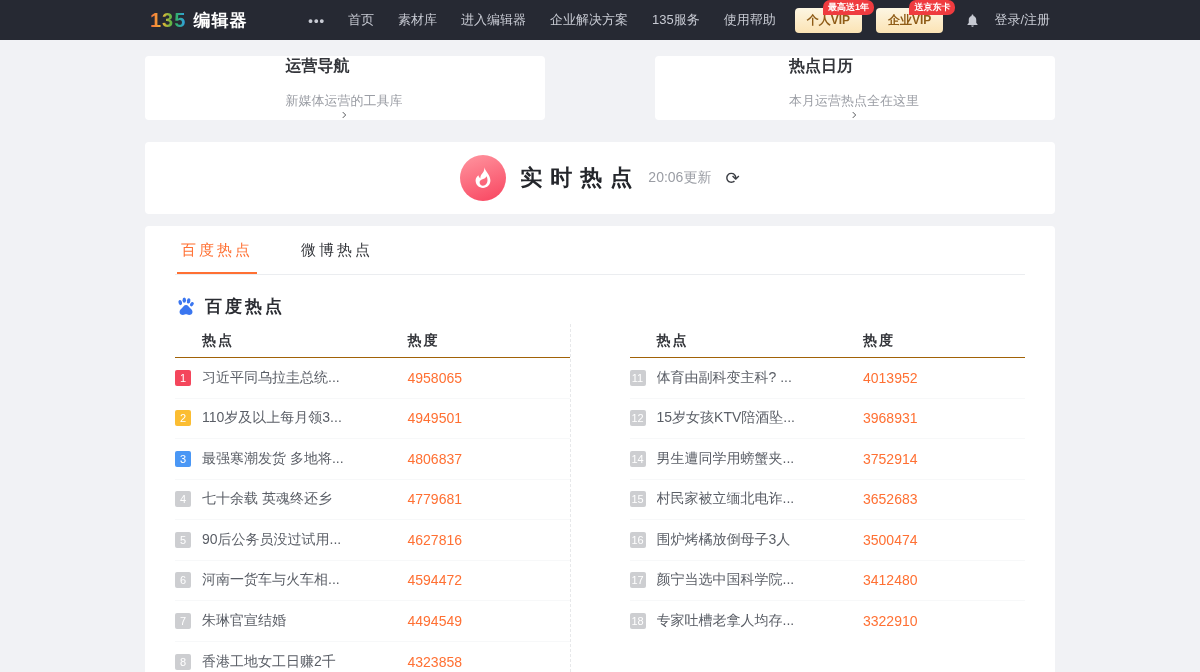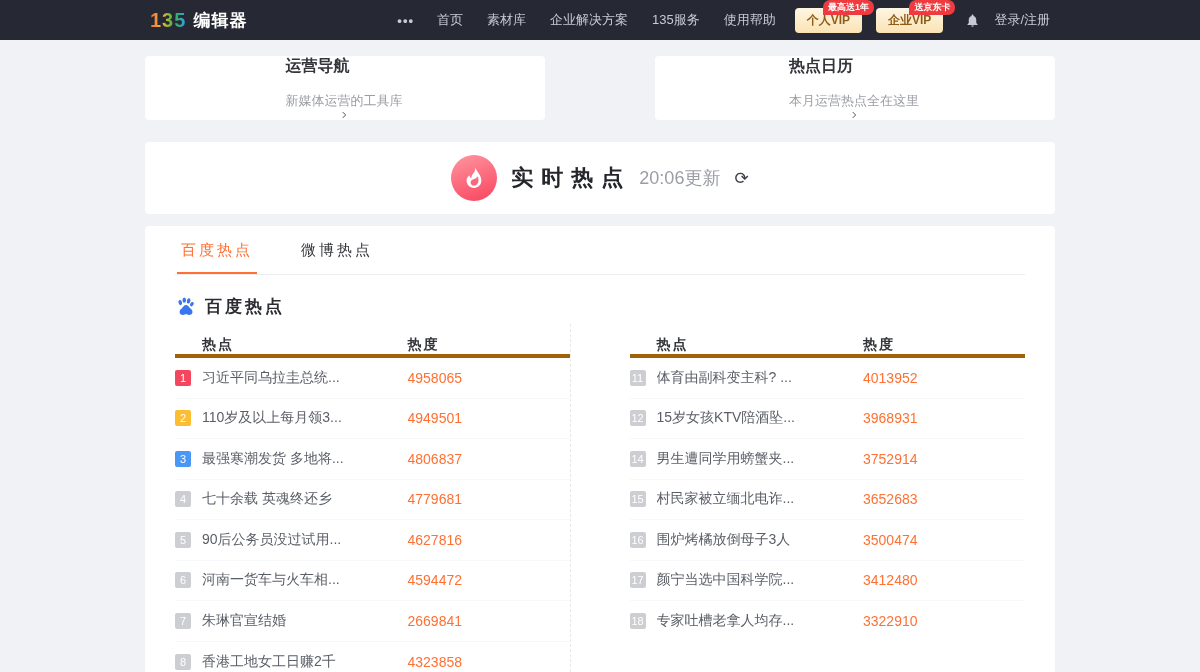--- a/index.html
+++ b/index.html
@@ -25,38 +25,38 @@
   
   .cards { display:flex; justify-content:space-between; margin-top:16px; }
   .card { width:400px; height:64px; background:#fff; border-radius:4px; display:flex; align-items:center; justify-content:space-between; padding:0 80px 0 78px; cursor:pointer;flex-direction:column; }
   .card-title { font-size:16px; font-weight:bold; color:#33353a; }
   .card-sub { font-size:13px; color:#9a9da4; margin-top:15px; }
 
   
   .banner { margin-top:22px; height:72px; background:#fff; border-radius:4px; display:flex; align-items:center; justify-content:center; gap:14px; }
   .flame-circle { width:46px; height:46px; border-radius:50%; background:linear-gradient(160deg,#ff96a0,#f8445f); display:flex; align-items:center; justify-content:center; }
   .banner-title { font-size:22px; font-weight:bold; color:#24262b; letter-spacing:8px; }
-  .banner-updated { font-size:18px; color:#9a9da4; margin-left:-6px; }
+  .banner-updated { font-size:14px; color:#9a9da4; margin-left:-6px; }
   .refresh { font-size:17px; color:#3a3d43; cursor:pointer; font-family:"DejaVu Sans",sans-serif; }
 
   
   .panel { margin-top:12px; background:#fff; border-radius:4px 4px 0 0; height:526px; padding:0 30px; }
   .tabs { display:flex; gap:40px; border-bottom:1px solid #ebedf0; padding-left:2px; }
   .tab { font-size:15px; letter-spacing:3px; color:#33353a; padding:15px 4px 12px 4px; cursor:pointer; border-bottom:2px solid transparent; }
   .tab.active { color:#ff7033; border-bottom-color:#ff7033; }
 
   .section-head { display:flex; align-items:center; gap:9px; margin:20px 0 6px 0; }
   .section-title { font-size:17px; font-weight:bold; color:#2b2d33; letter-spacing:3px; }
 
   
   .tables { display:flex; }
   .hot-col { width:403px; }
   .hot-col.left { border-right:1px dashed #e7e8ea; padding-right:0; }
   .hot-col.right { margin-left:59px; }
-  .hot-header { display:flex; align-items:flex-end; height:34px; border-bottom:4px solid #a16207; }
+  .hot-header { display:flex; align-items:center; height:34px; border-bottom:1px solid #a16207; }
   .hot-header .h-topic { margin-left:27px; font-size:14px; font-weight:bold; color:#33353a; letter-spacing:2px; }
   .hot-header .h-heat { margin-left:auto; width:162px; font-size:14px; font-weight:bold; color:#33353a; letter-spacing:2px; }
   .hot-row { display:flex; align-items:center; height:40.5px; border-bottom:1px solid #f7f8f9; cursor:pointer; }
   .hot-row:last-child { border-bottom:none; }
   .rank { width:16px; height:16px; border-radius:2px; background:#cdced1; color:#fff; font-size:11px; display:flex; align-items:center; justify-content:center; flex:none; }
   .rank.r1 { background:#f4465c; }
   .rank.r2 { background:#fbbd32; }
   .rank.r3 { background:#4a97f5; }
   .row-title { margin-left:11px; font-size:14px; color:#5a5e66; white-space:nowrap; overflow:hidden; }
   .row-heat { margin-left:auto; width:162px; font-size:14px; color:#ff7033; }
@@ -68,20 +68,21 @@
 
 <div class="navbar">
   <div class="logo">
     <span class="logo-digits">135</span>
     <span class="logo-text">编辑器</span>
   </div>
   <div class="nav-right">
     <span class="nav-more">•••</span>
     <span class="nav-item">首页</span>
     <span class="nav-item">素材库</span>
+    <span class="nav-item">进入编辑器</span>
     <span class="nav-item">企业解决方案</span>
     <span class="nav-item">135服务</span>
     <span class="nav-item">使用帮助</span>
     <span class="vip-btn">
       <span>个人VIP</span>
       <span class="vip-badge">最高送1年</span>
     </span>
     <span class="vip-btn">
       <span>企业VIP</span>
       <span class="vip-badge">送京东卡</span>
@@ -179,21 +180,21 @@
           <span class="row-heat">4627816</span>
         </div>
         <div class="hot-row">
           <span class="rank">6</span>
           <span class="row-title">河南一货车与火车相...</span>
           <span class="row-heat">4594472</span>
         </div>
         <div class="hot-row">
           <span class="rank">7</span>
           <span class="row-title">朱琳官宣结婚</span>
-          <span class="row-heat">2669841</span>
+          <span class="row-heat">4494549</span>
         </div>
         <div class="hot-row">
           <span class="rank">8</span>
           <span class="row-title">香港工地女工日赚2千</span>
           <span class="row-heat">4323858</span>
         </div>
       </div>
 
       <div class="hot-col right">
         <div class="hot-header">

